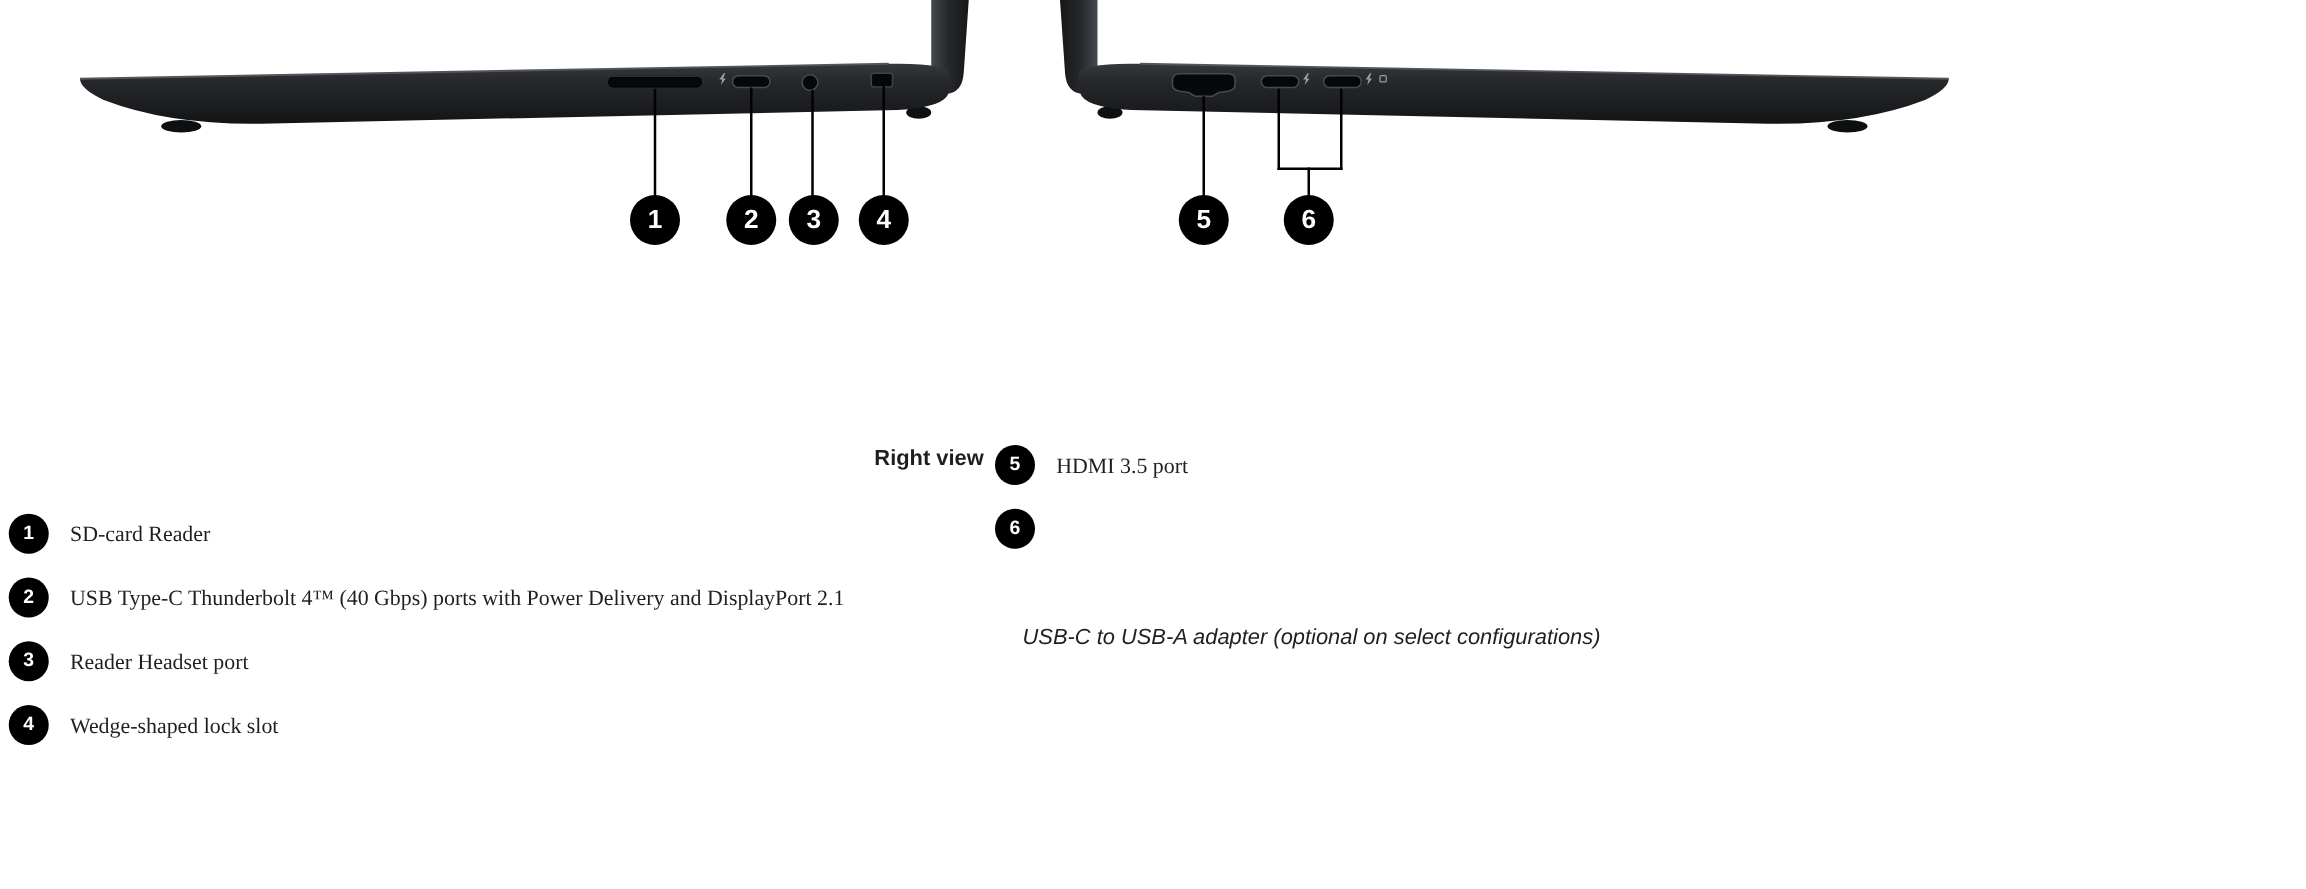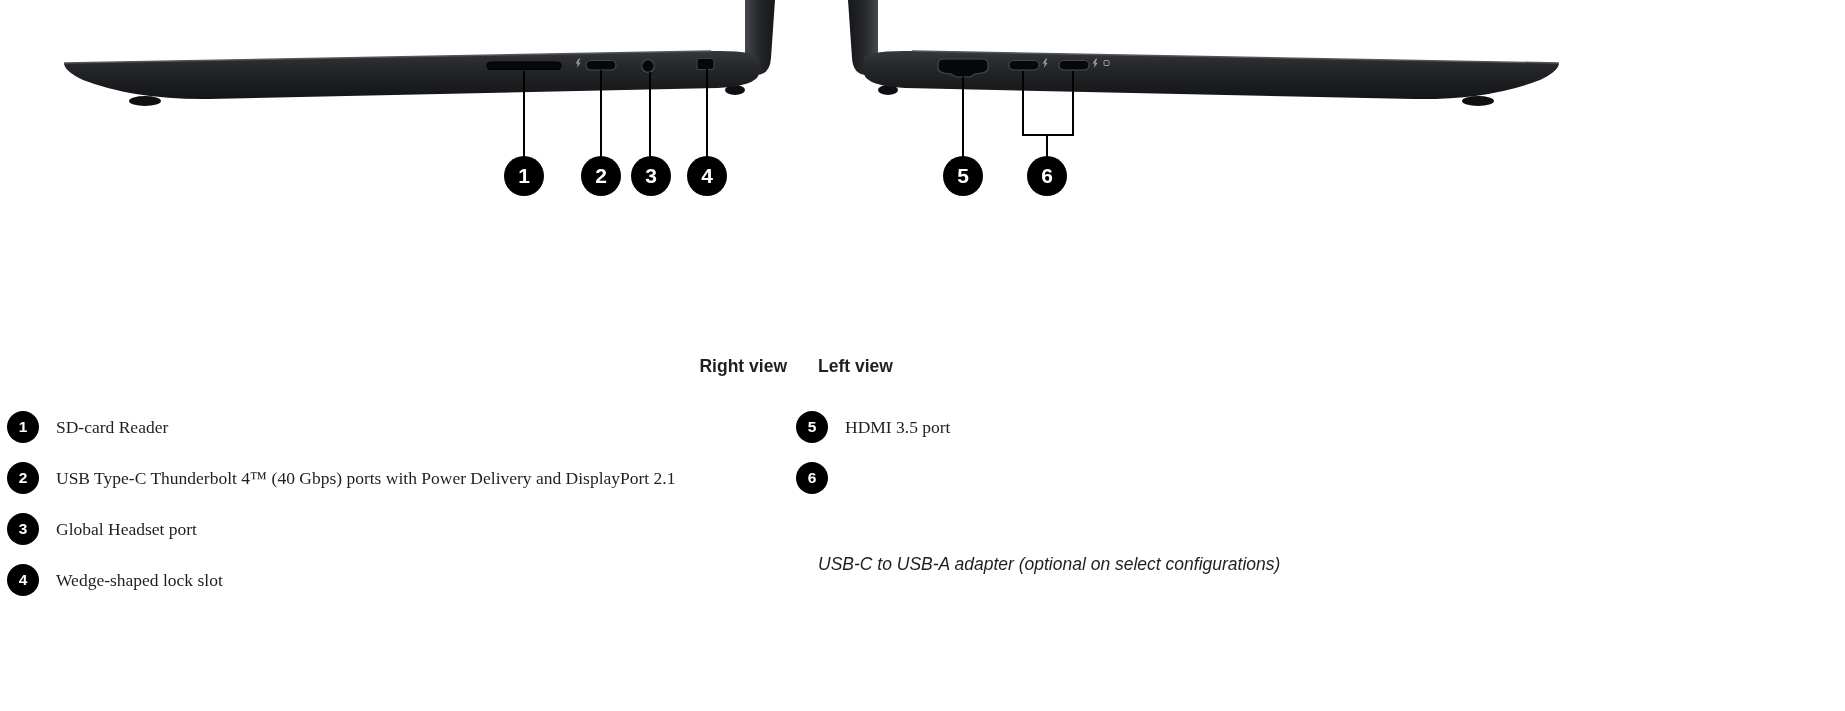--- a/index.html
+++ b/index.html
@@ -165,30 +165,29 @@
     <div class="legend-item">
       <span class="badge">1</span>
       <span class="item-label">SD-card Reader</span>
     </div>
     <div class="legend-item">
       <span class="badge">2</span>
       <span class="item-label">USB Type-C Thunderbolt 4™ (40 Gbps) ports with Power Delivery and DisplayPort 2.1</span>
     </div>
     <div class="legend-item">
       <span class="badge">3</span>
-      <span class="item-label">Global Headset port</span>
+      <span class="item-label">Reader Headset port</span>
     </div>
     <div class="legend-item">
       <span class="badge">4</span>
       <span class="item-label">Wedge-shaped lock slot</span>
     </div>
   </section>
 
   <section class="legend-col left-view">
-    <h3 class="legend-heading">Left view</h3>
 
     <div class="legend-item">
       <span class="badge">5</span>
       <span class="item-label">HDMI 3.5 port</span>
     </div>
     <div class="legend-item">
       <span class="badge">6</span>
     </div>
 
     <p class="adapter-note">USB-C to USB-A adapter (optional on select configurations)</p>

